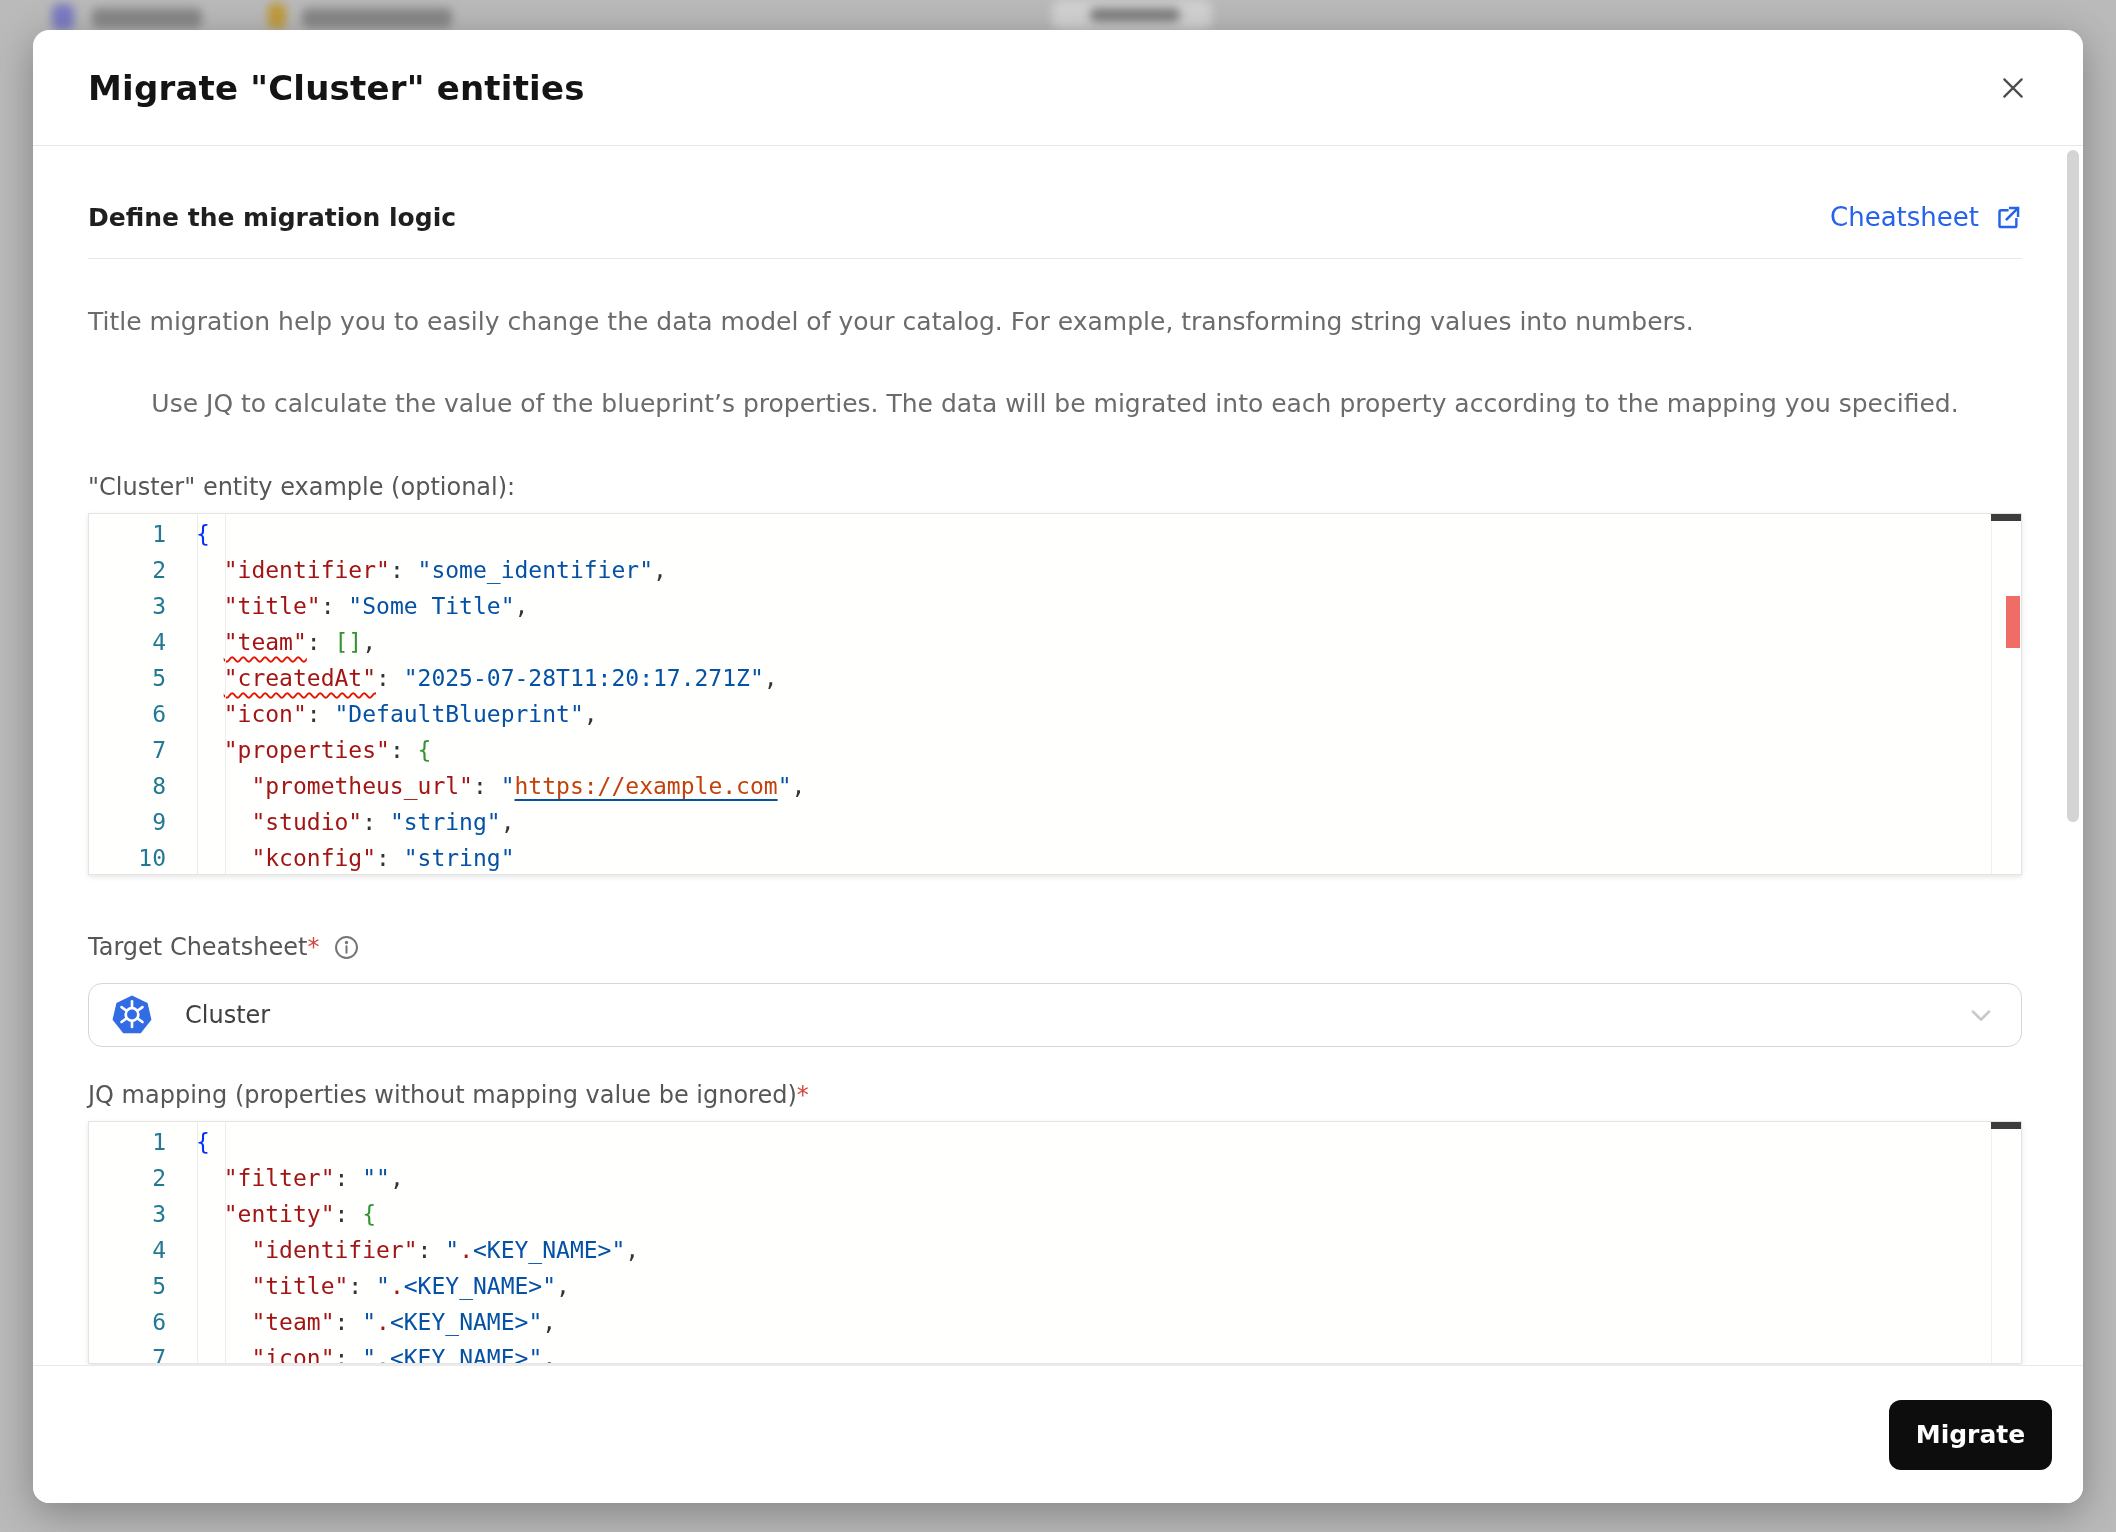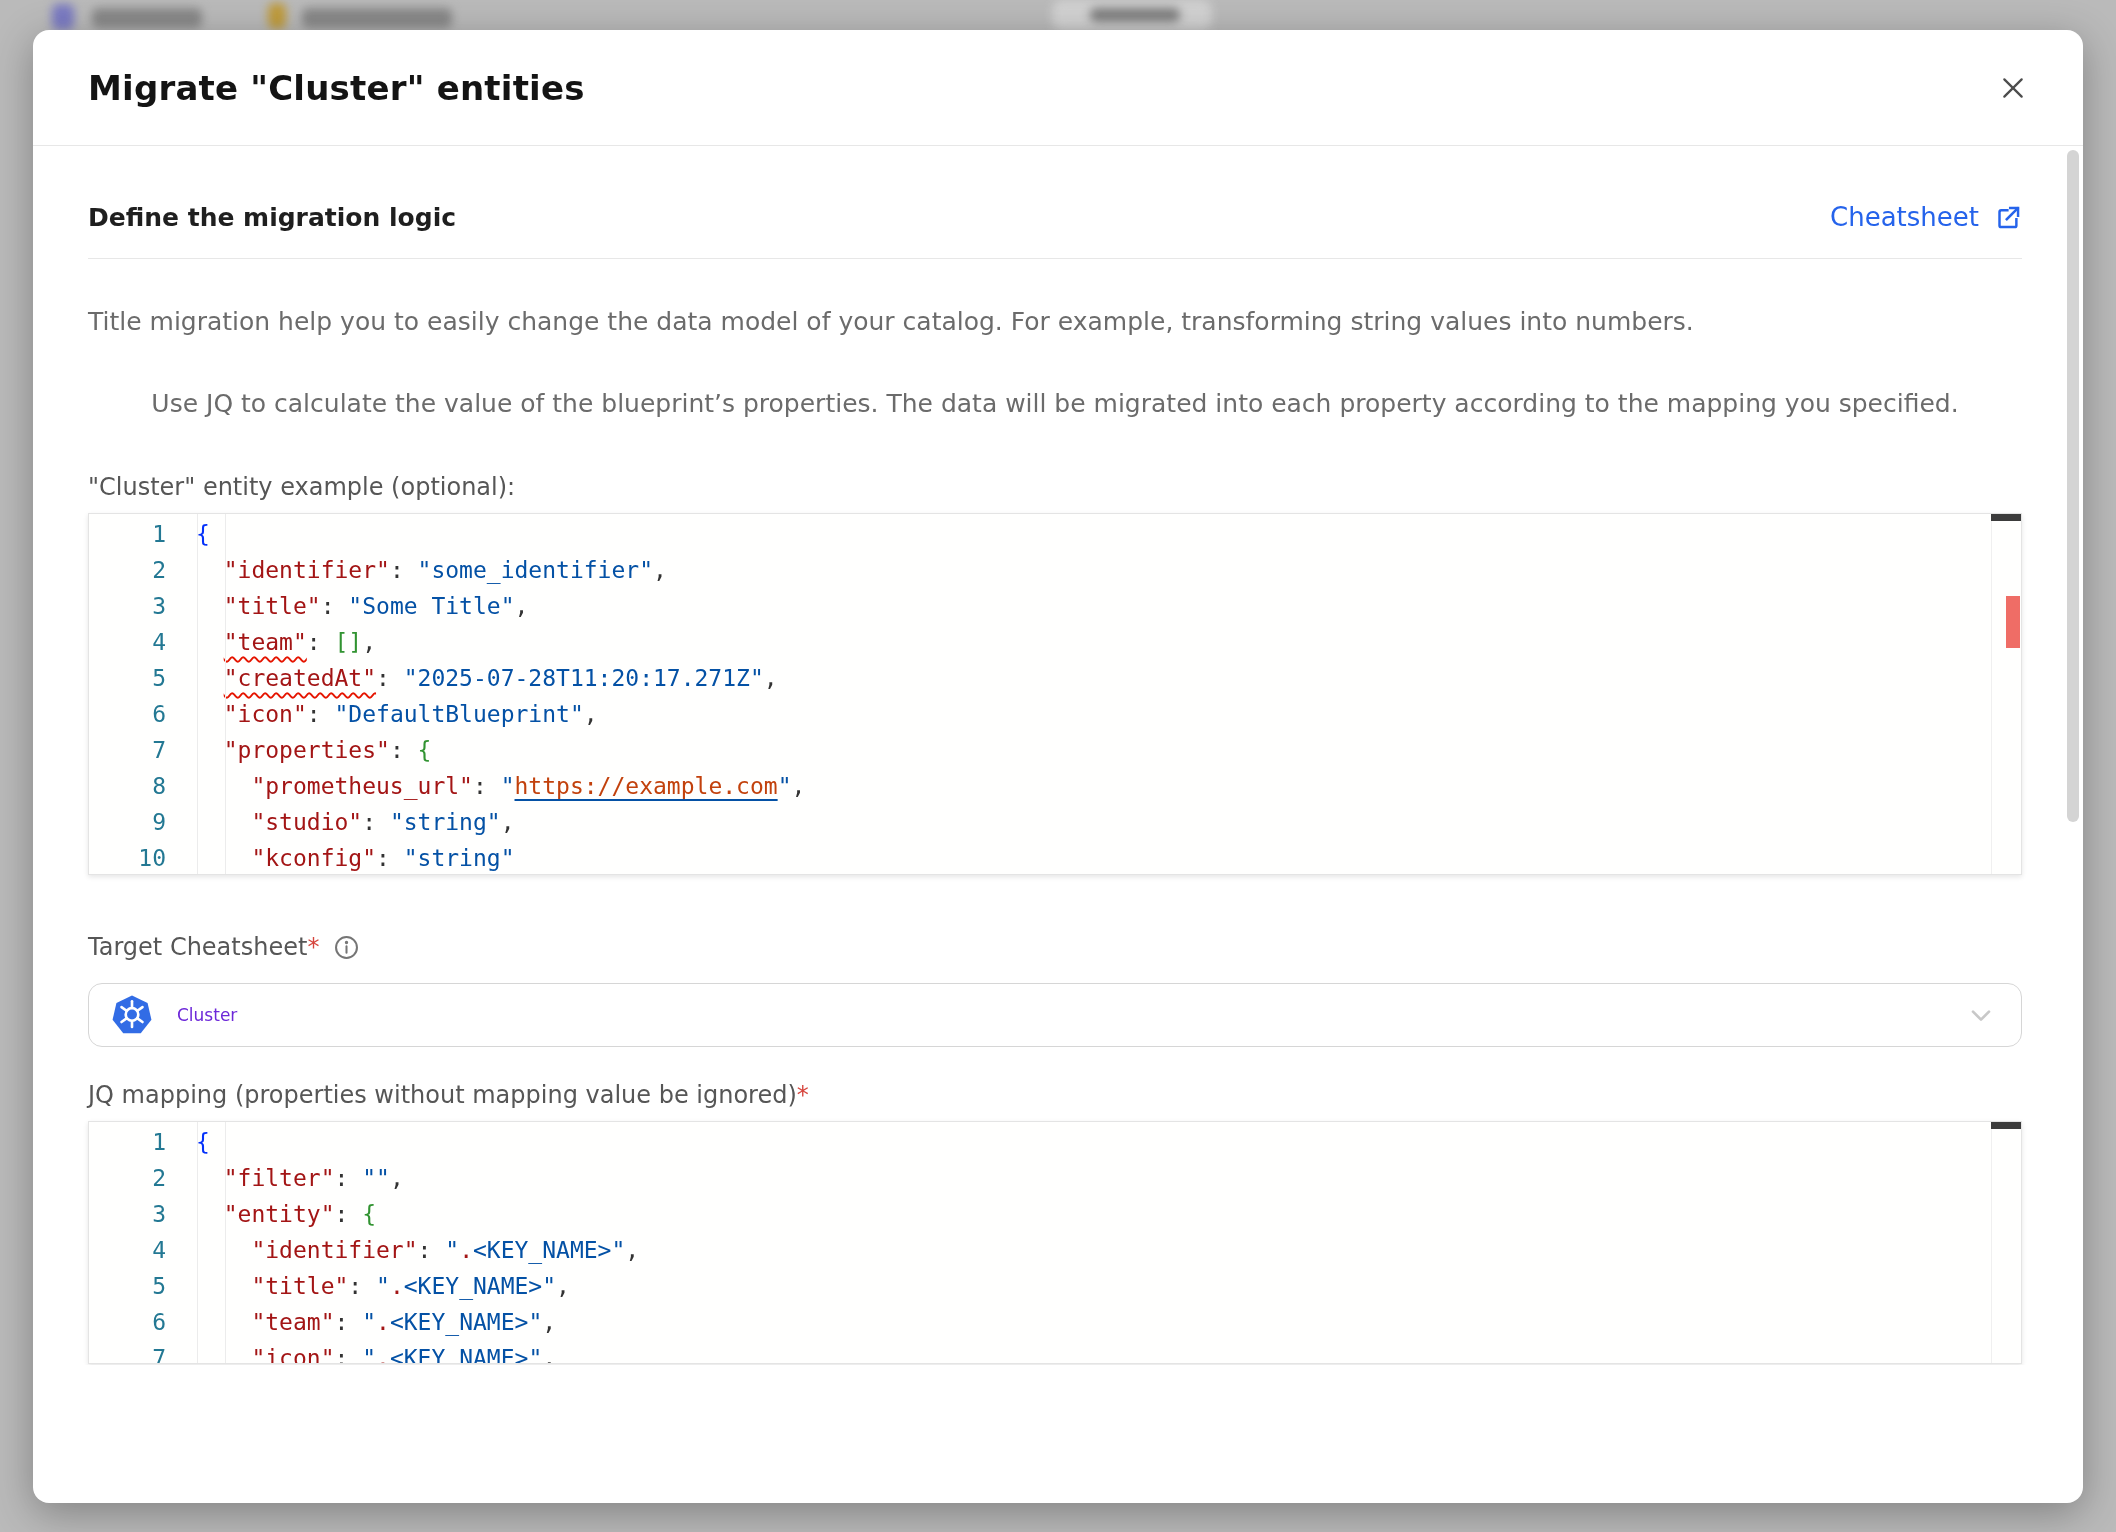--- a/index.html
+++ b/index.html
@@ -70,21 +70,21 @@
   .tk-link { color:#c2410c; text-decoration:underline solid #0451a5 2px;
              text-underline-offset:5px; }
   .ruler { position:absolute; top:0; right:0; bottom:0; width:30px;
            border-left:1px solid #f0f0f0; background:#fffffe; }
   .hscroll-handle { position:absolute; top:0; right:0; width:30px; height:7px; background:#3c3c3c; }
   .ruler-marker { position:absolute; right:1px; width:14px; top:82px; height:52px; background:#ef6d66; }
 
   
   .dropdown { margin-top:20px; height:64px; border:1.5px solid #d6d6d6; border-radius:14px;
               display:flex; align-items:center; padding:0 24px 0 22px; cursor:pointer; background:#fff; }
-  .dropdown-value { margin-left:24px; font-size:17px; color:#6d28d9; }
+  .dropdown-value { margin-left:32px; font-size:24px; color:#404040; }
   .dropdown .chev { margin-left:auto; }
 
   
   .modal-scrollbar { position:absolute; right:4px; top:4px; width:12px; height:672px;
                      border-radius:7px; background:#d4d4d4; }
 
   
   .modal-footer { flex:1; border-top:1px solid #e9e9e9; display:flex; align-items:center;
                   justify-content:flex-end; padding:0 31px; background:#fff; }
   .migrate-btn { width:163px; height:70px; background:#0d0d0d; color:#ffffff; border:none;
@@ -222,13 +222,16 @@
           <div class="cl"><span class="tk-ws">    </span><span class="tk-key">"team"</span><span class="tk-p">: </span><span class="tk-str">"</span><span class="tk-dot">.</span><span class="tk-str">&lt;KEY_NAME&gt;</span><span class="tk-str">"</span><span class="tk-p">,</span></div>
           <div class="cl"><span class="tk-ws">    </span><span class="tk-key">"icon"</span><span class="tk-p">: </span><span class="tk-str">"</span><span class="tk-dot">.</span><span class="tk-str">&lt;KEY_NAME&gt;</span><span class="tk-str">"</span><span class="tk-p">,</span></div>
         </div>
       <div class="ruler"></div>
       <div class="hscroll-handle"></div>
     </div>
 
     <div class="modal-scrollbar"></div>
   </div>
 
+  <div class="modal-footer">
+    <button class="migrate-btn">Migrate</button>
+  </div>
 </div>
 
 </body></html>

